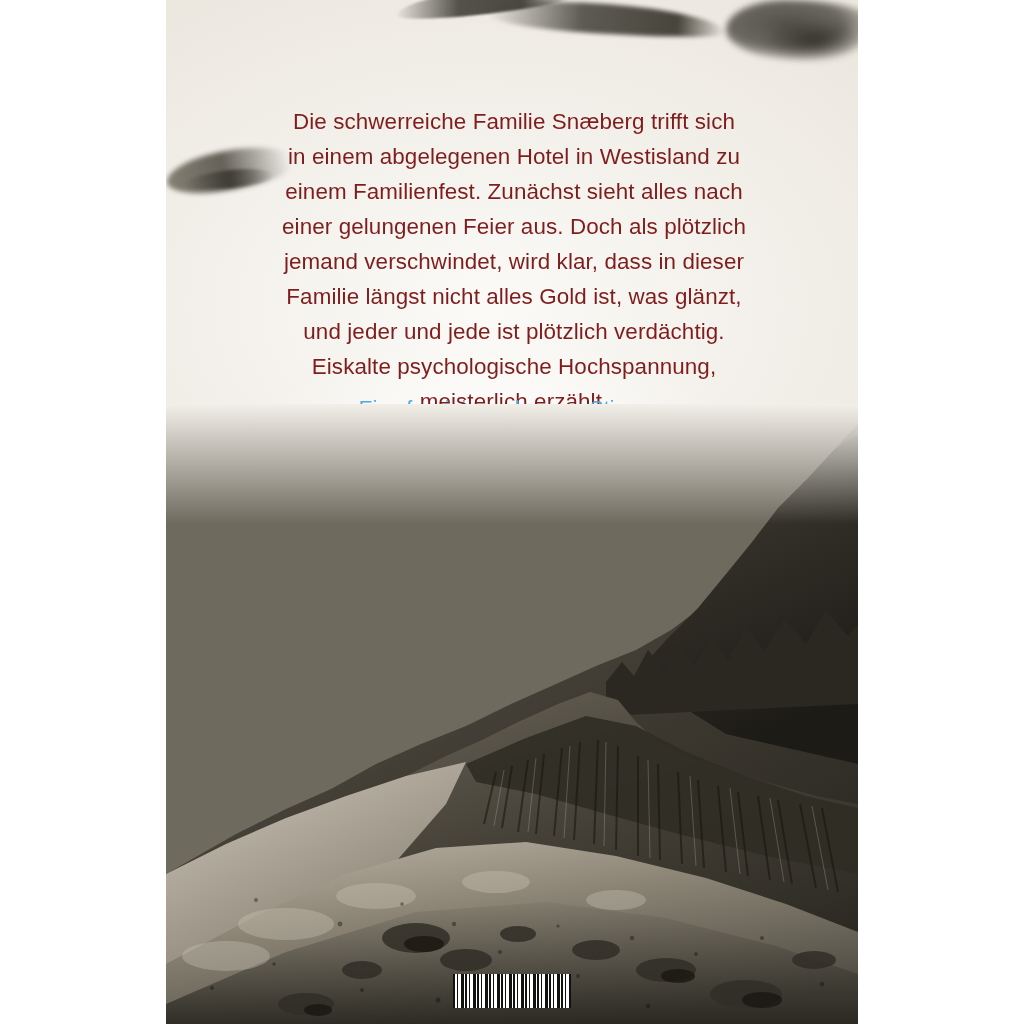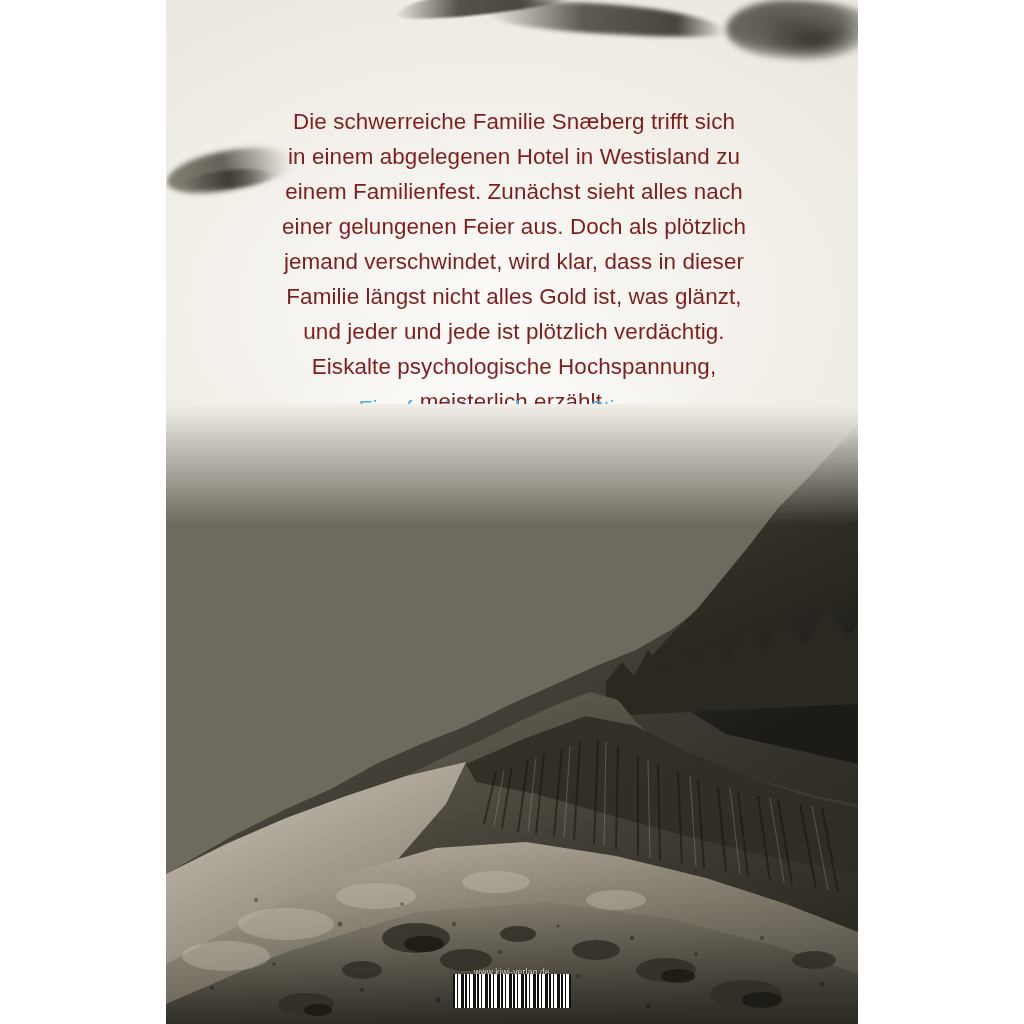--- a/index.html
+++ b/index.html
@@ -351,20 +351,19 @@
             <circle cx="272" cy="596" r="2.5"></circle>
           <circle cx="412" cy="572" r="1.9"></circle>
             <circle cx="482" cy="602" r="2.2"></circle>
         </g>
 
         <rect x="0" y="0" width="692" height="120" fill="url(#skyFade)"></rect>
       </svg>
     </div>
 
     <div class="footer">
-      <div>www.kiwi-verlag.de</div>
       <div>€ 17,00 [D]</div>
       <div>ISBN 978-3-462-00692-6</div>
       <div class="barcode"></div>
     </div>
 
   </div>
 </div>
 
 </body></html>

